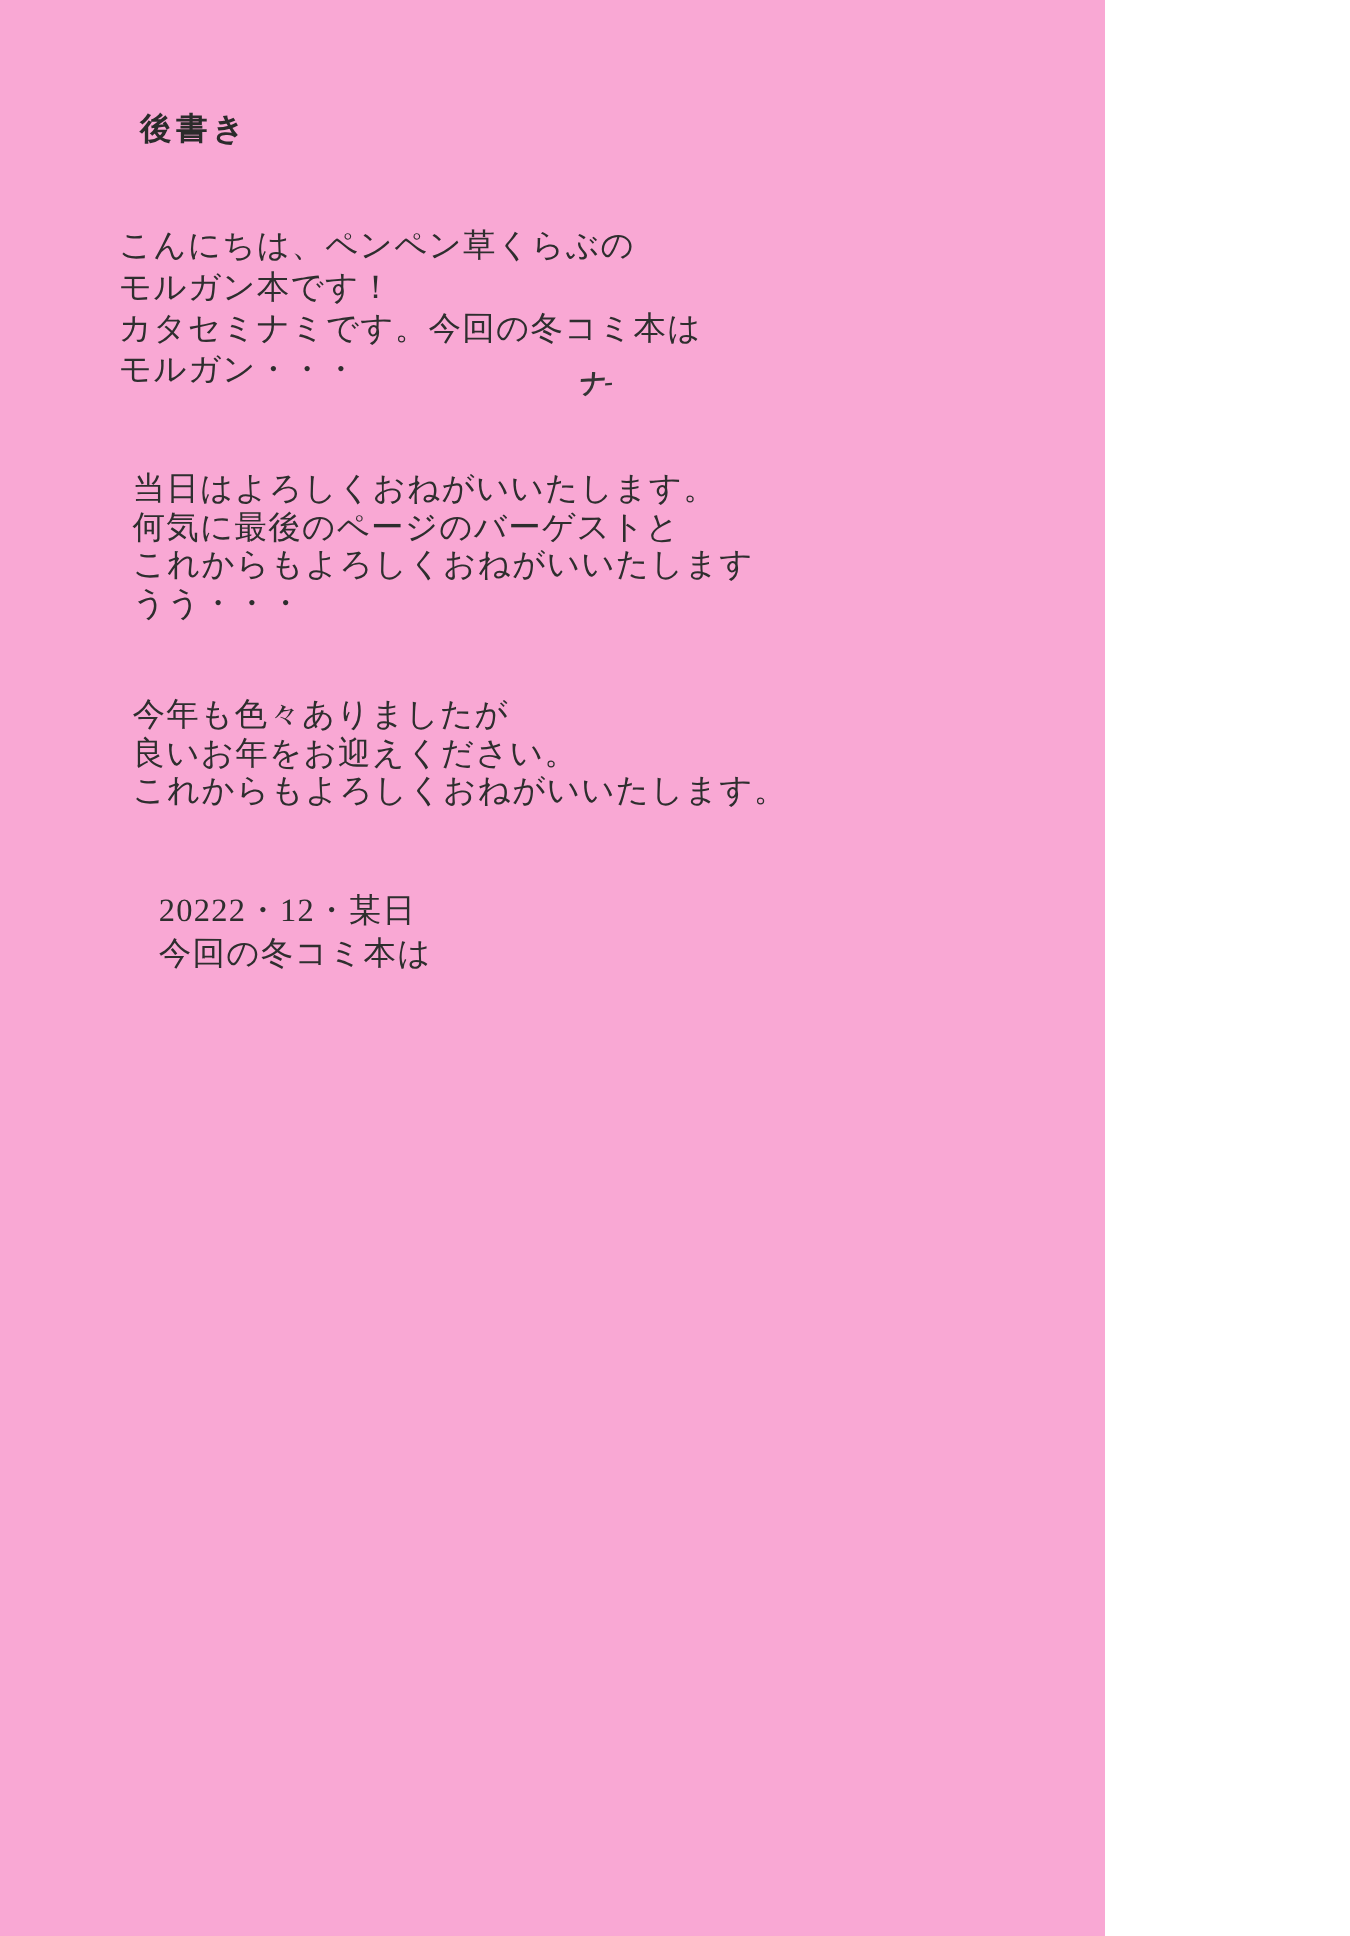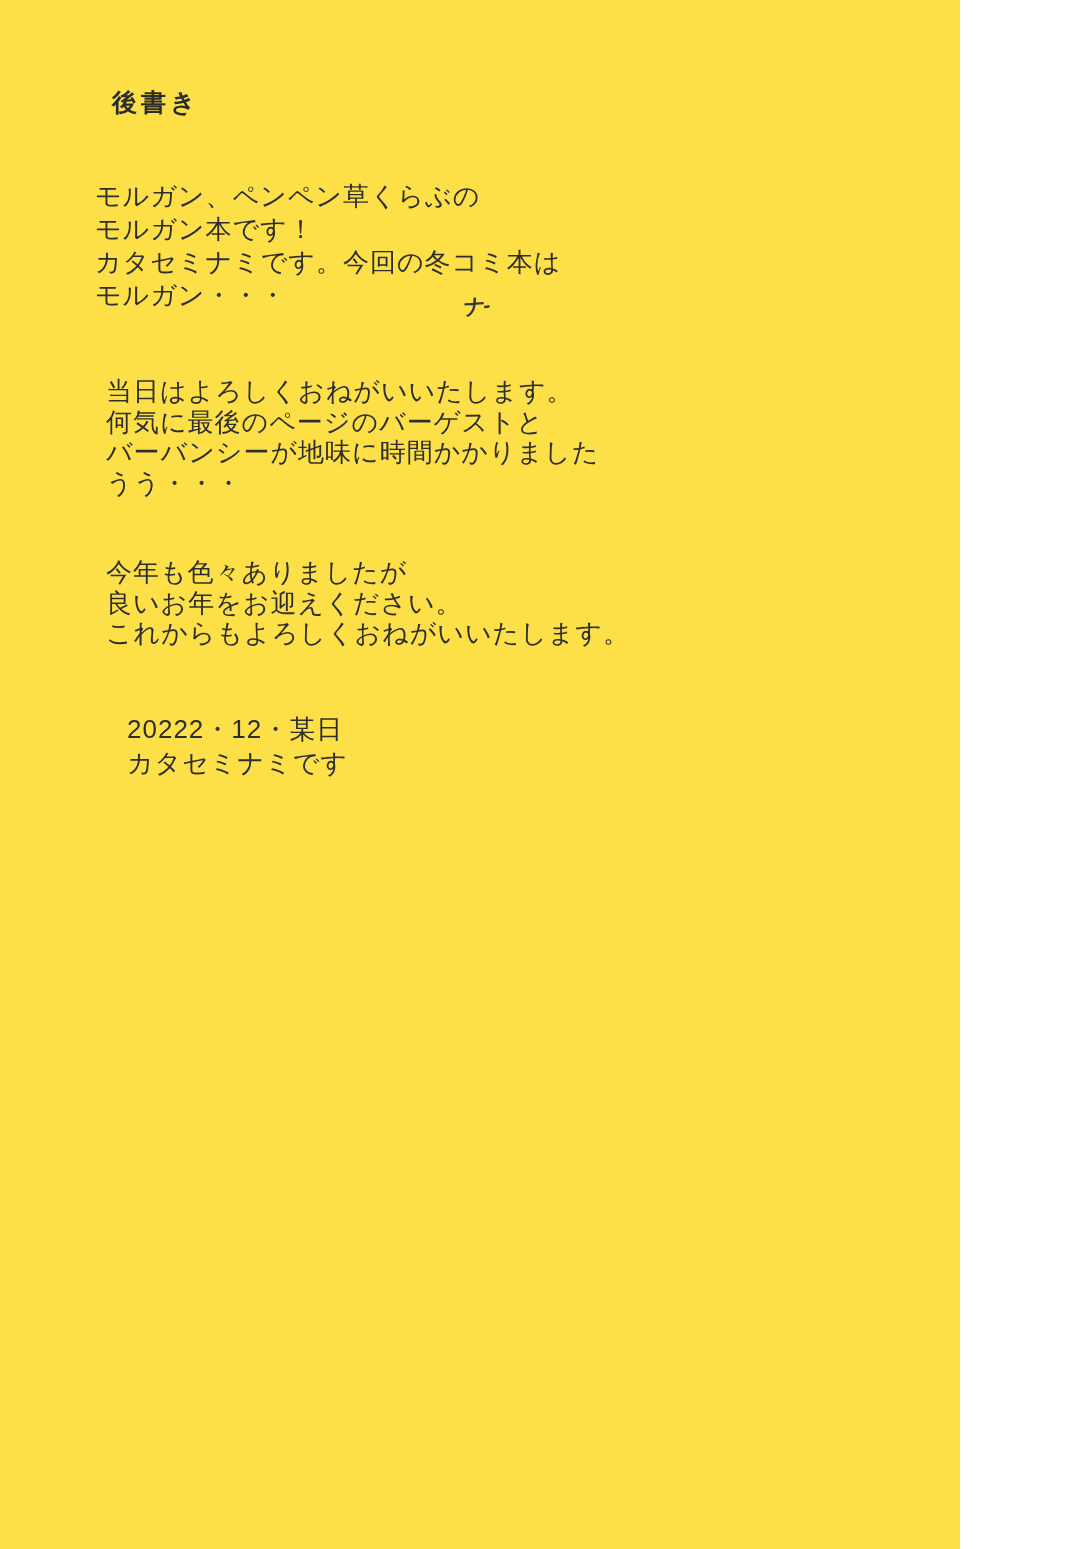--- a/index.html
+++ b/index.html
@@ -2,25 +2,25 @@
 <html><head>
 <meta charset="utf-8">
 <style>
   html, body {
     margin: 0;
     padding: 0;
     background: #ffffff;
   }
   .page {
     position: relative;
-    width: 960px;
+    width: 884px;
     height: 1549px;
-    background: #fde047;
+    background: #f9a8d4;
     overflow: hidden;
-    font-family: Liberation Sans, sans-serif;
+    font-family: Liberation Serif, serif;
     color: #2e2e2e;
   }
   .title {
     position: absolute;
     left: 112px;
     top: 86px;
     font-size: 25px;
     font-weight: 600;
     letter-spacing: 4px;
     color: #2b2b2b;
@@ -67,39 +67,39 @@
   }
 </style>
 </head>
 <body>
 
 <div class="page">
 
   <div class="title">後書き</div>
 
   <div class="para para1">
-    <span class="line">モルガン、ペンペン草くらぶの</span>
+    <span class="line">こんにちは、ペンペン草くらぶの</span>
     <span class="line">モルガン本です！</span>
     <span class="line">カタセミナミです。今回の冬コミ本は</span>
     <span class="line">モルガン・・・</span>
   </div>
 
   <div class="hand-mark">ナ-</div>
 
   <div class="para para2">
     <span class="line">当日はよろしくおねがいいたします。</span>
     <span class="line">何気に最後のページのバーゲストと</span>
-    <span class="line">バーバンシーが地味に時間かかりました</span>
+    <span class="line">これからもよろしくおねがいいたします</span>
     <span class="line">うう・・・</span>
   </div>
 
   <div class="para para3">
     <span class="line">今年も色々ありましたが</span>
     <span class="line">良いお年をお迎えください。</span>
     <span class="line">これからもよろしくおねがいいたします。</span>
   </div>
 
   <div class="para dateblock">
     <span class="line">20222・12・某日</span>
-    <span class="line">カタセミナミです</span>
+    <span class="line">今回の冬コミ本は</span>
   </div>
 
 </div>
 
 </body></html>

